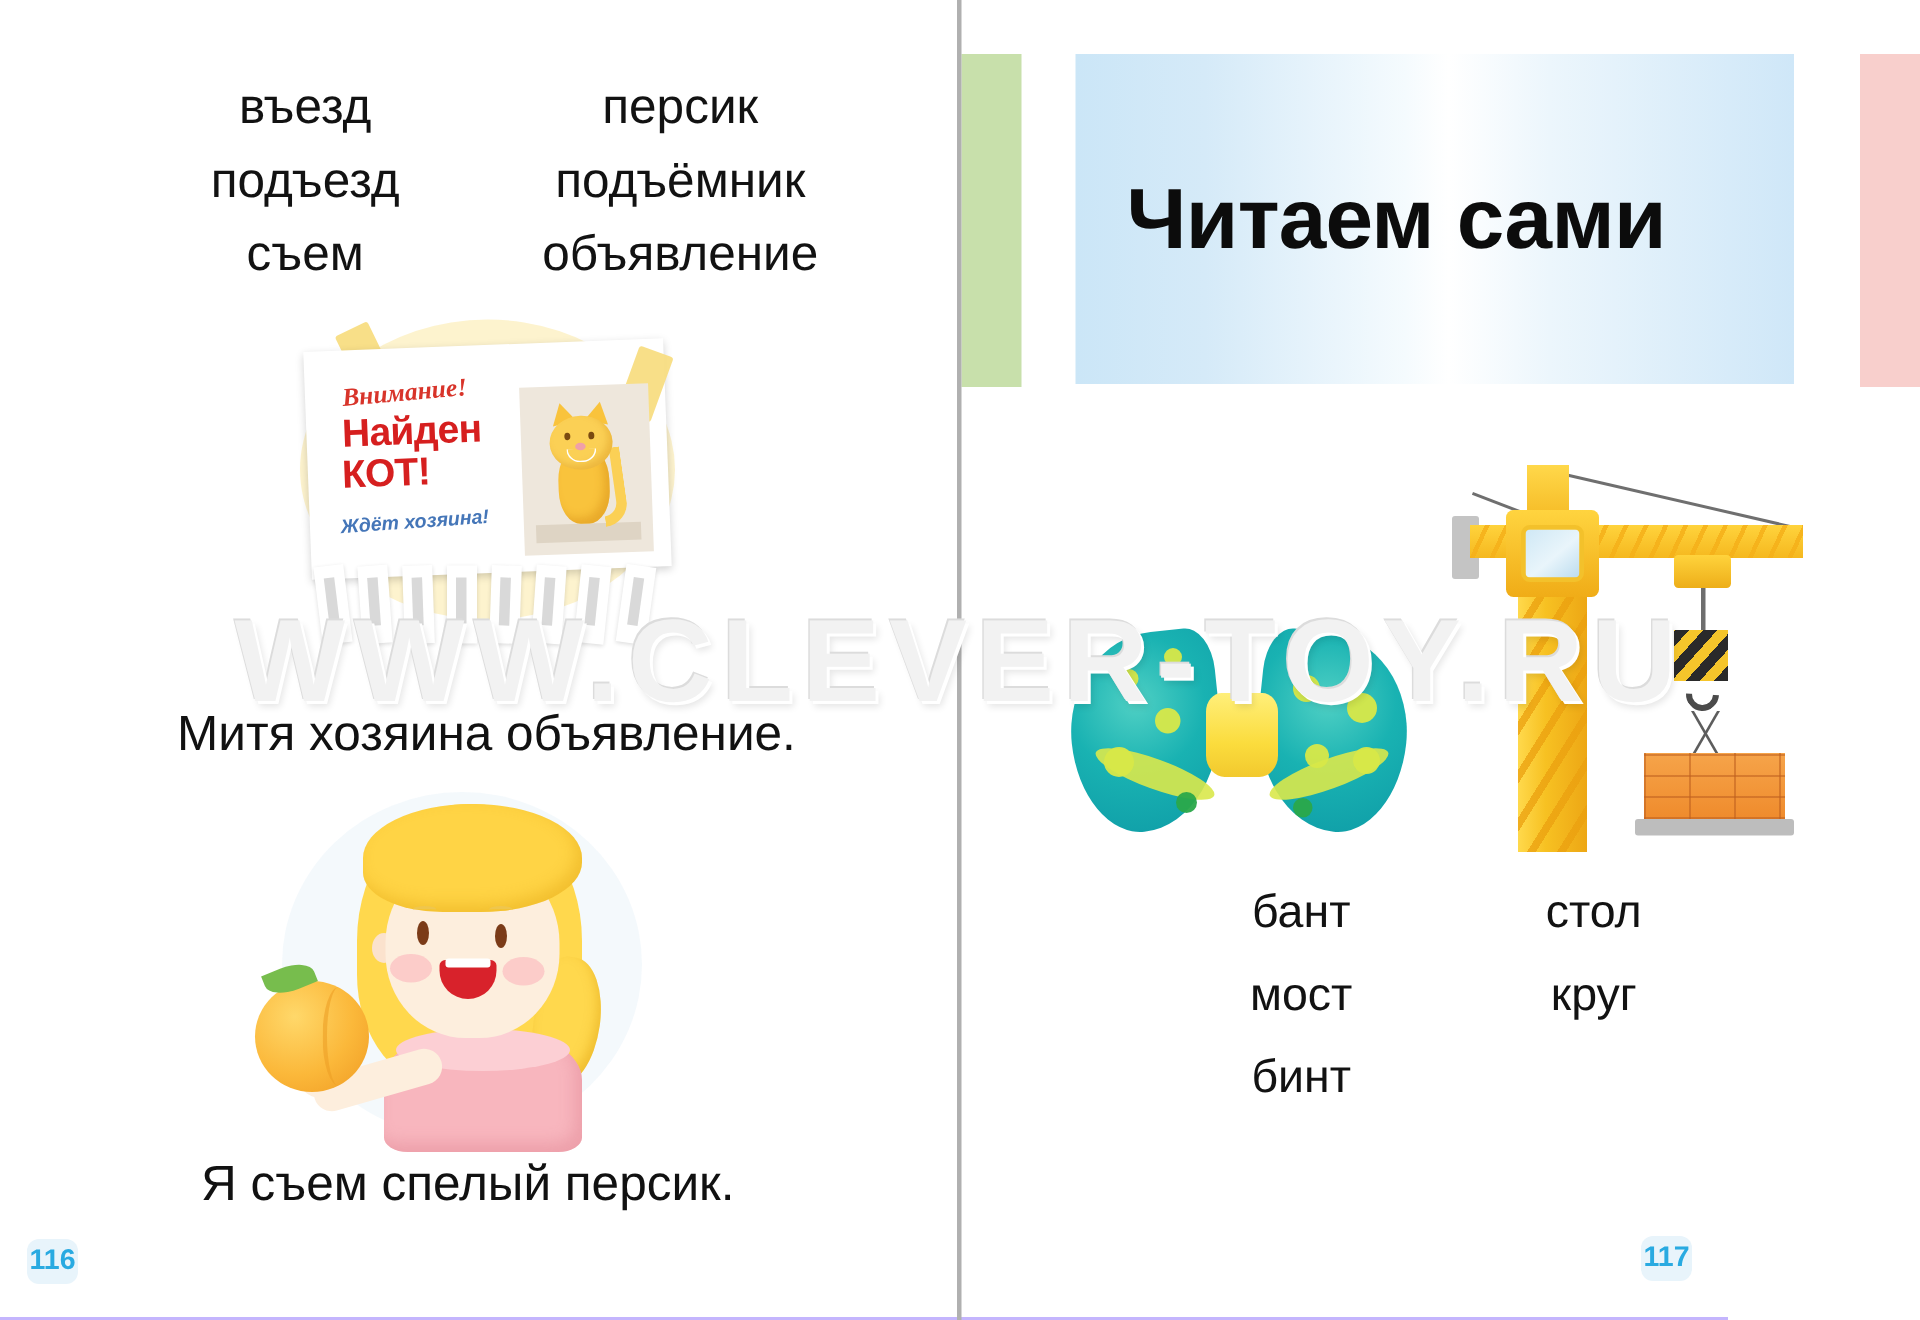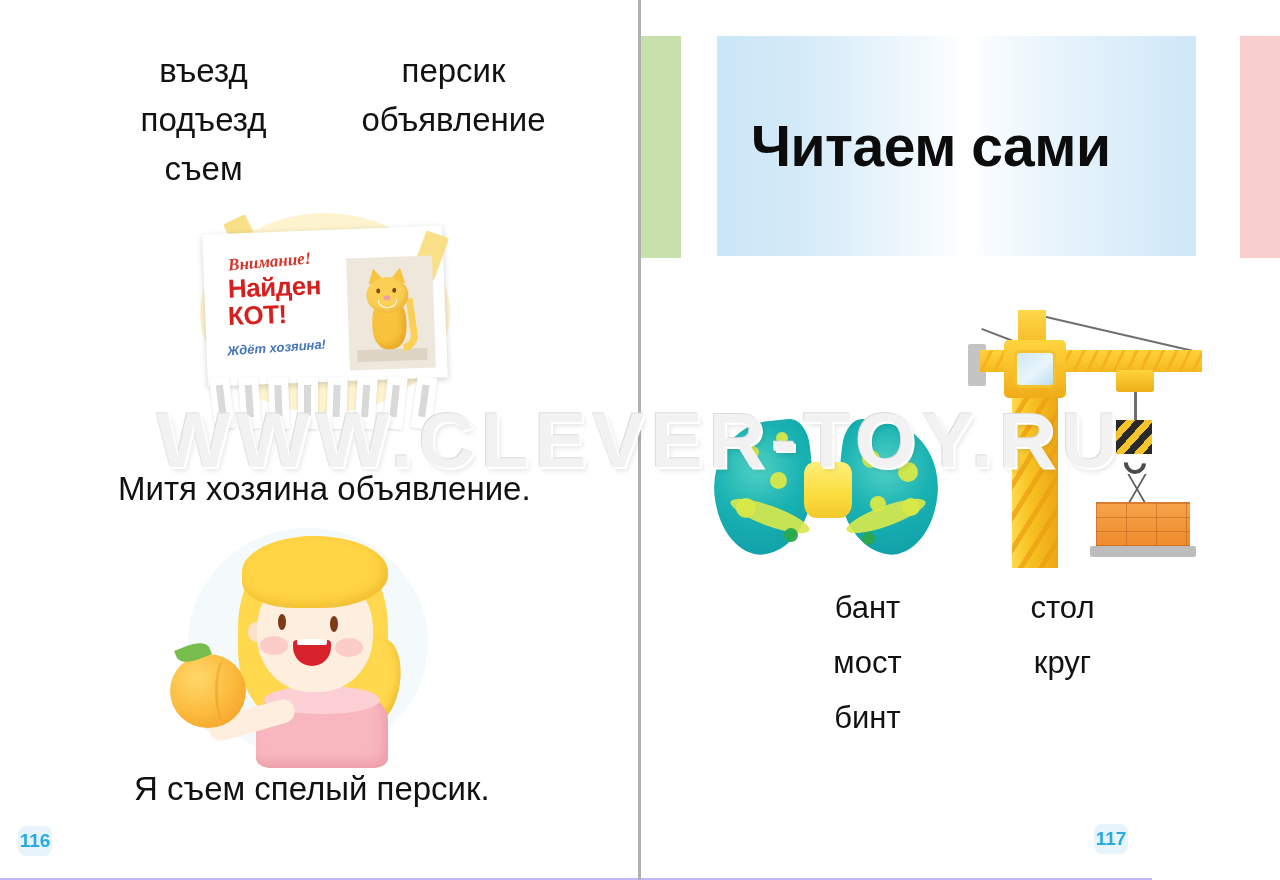--- a/index.html
+++ b/index.html
@@ -340,22 +340,23 @@
 <body>
 
 <div id="book">
 
   <div class="page page-left">
 
     <div class="wordgrid-left">
       <div class="w">въезд</div>
       <div class="w">персик</div>
       <div class="w">подъезд</div>
+      <div class="w">подъёмник</div>
+      <div class="w">съем</div>
       <div class="w">объявление</div>
-      <div class="w">съем</div>
     </div>
 
     <div class="ill-poster">
       <div class="poster-glow"></div>
       <div class="tape tape-l"></div>
       <div class="poster-sheet"></div>
       <div class="tape tape-r"></div>
 
       <div class="poster-txt p-vnimanie">Внимание!</div>
       <div class="poster-txt p-found">Найден</div>

